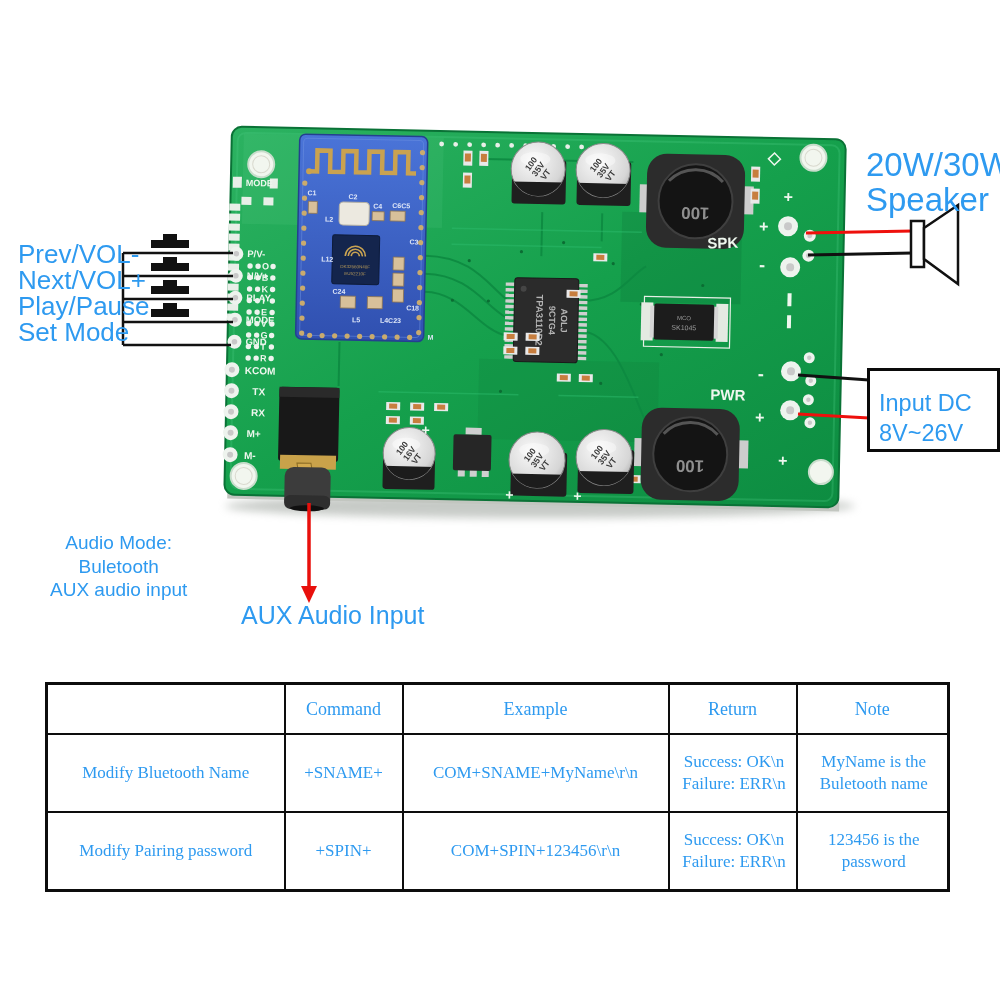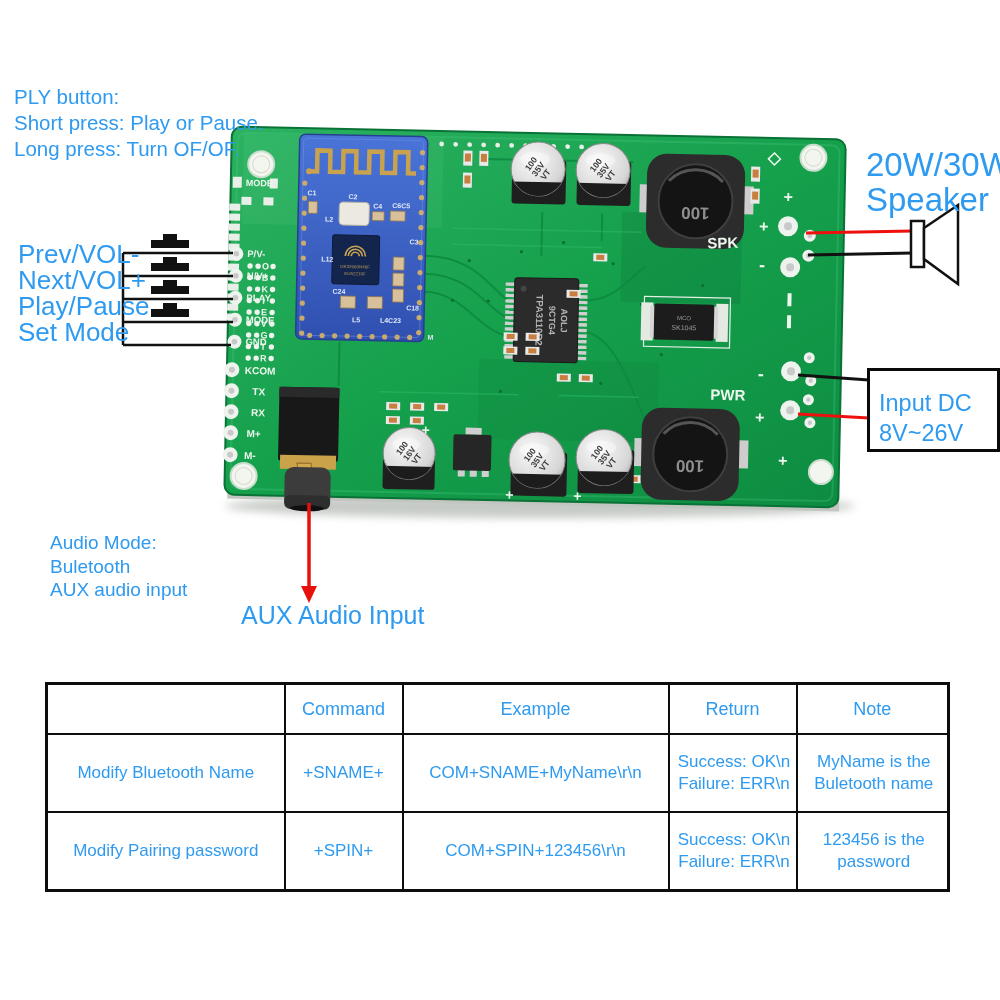--- a/index.html
+++ b/index.html
@@ -4,31 +4,31 @@
 <style>
   html,body{margin:0;padding:0;background:#fff;}
   #page{position:relative;width:1000px;height:1000px;background:#fff;overflow:hidden;
         font-family:"Liberation Sans",sans-serif;}
   .ann{position:absolute;color:#2e9af0;}
   #ply{left:14px;top:84px;font-size:20.5px;line-height:26px;}
   #btnlabels{left:18px;top:241px;font-size:26px;line-height:26px;}
   #spklabel{left:866px;top:147px;font-size:33px;line-height:35px;}
   #dcbox{left:867px;top:368px;width:118px;height:61px;border:3.5px solid #0a0a0a;
          font-size:23.5px;line-height:30px;padding:17px 0 0 9px;}
-  #audiomode{left:50px;top:531px;font-size:19px;line-height:23.5px;}
+  #audiomode{left:50px;top:531px;font-size:19px;line-height:23.5px;text-align:center;}
   #auxlabel{left:241px;top:601px;font-size:25px;}
   #svgstage{position:absolute;left:0;top:0;}
   svg text{font-family:"Liberation Sans",sans-serif;}
   .silk{fill:#eef7ee;font-weight:bold;}
   .ref{fill:#dfe7f8;font-size:7px;font-weight:bold;}
   .captext{fill:#3a3a3a;font-size:8.5px;font-weight:bold;text-anchor:middle;}
   table.cmd{border-collapse:collapse;position:absolute;left:45px;top:682px;
             table-layout:fixed;border:3px solid #0d0d0d;color:#2e9af0;}
   table.cmd td{border:2.5px solid #0d0d0d;font-size:17px;text-align:center;
-               vertical-align:middle;line-height:22px;overflow:hidden;}
+               vertical-align:middle;line-height:22px;overflow:hidden;font-family:Liberation Serif, serif;}
   table.cmd tr.head td{height:46px;font-size:18px;}
   table.cmd tr.datarow td{height:74px;}
   td.cname{text-align:left;font-size:18px;}
   td.cret,td.cnote{text-align:left;padding-left:4px;}
 </style>
 </head>
 <body>
 
 <div id="page">
 
@@ -566,25 +566,20 @@
 
   <line x1="798" y1="375" x2="869" y2="380" stroke="#111111" stroke-width="3"></line>
   <line x1="798" y1="414" x2="869" y2="418" stroke="#ee100c" stroke-width="3"></line>
 
   <g>
     <line x1="309" y1="503" x2="309" y2="588" stroke="#e8100c" stroke-width="3.5"></line>
     <polygon points="301,586 317,586 309,603" fill="#e8100c"></polygon>
   </g>
 </svg>
 
-<div class="ann" id="ply">
-  <span>PLY button:</span><br>
-  <span>Short press: Play or Pause.</span><br>
-  <span>Long press: Turn OF/OF.</span>
-</div>
 
 <div class="ann" id="btnlabels">
   <span>Prev/VOL-</span><br>
   <span>Next/VOL+</span><br>
   <span>Play/Pause</span><br>
   <span>Set Mode</span>
 </div>
 
 <div class="ann" id="spklabel">
   <span>20W/30W</span><br>

